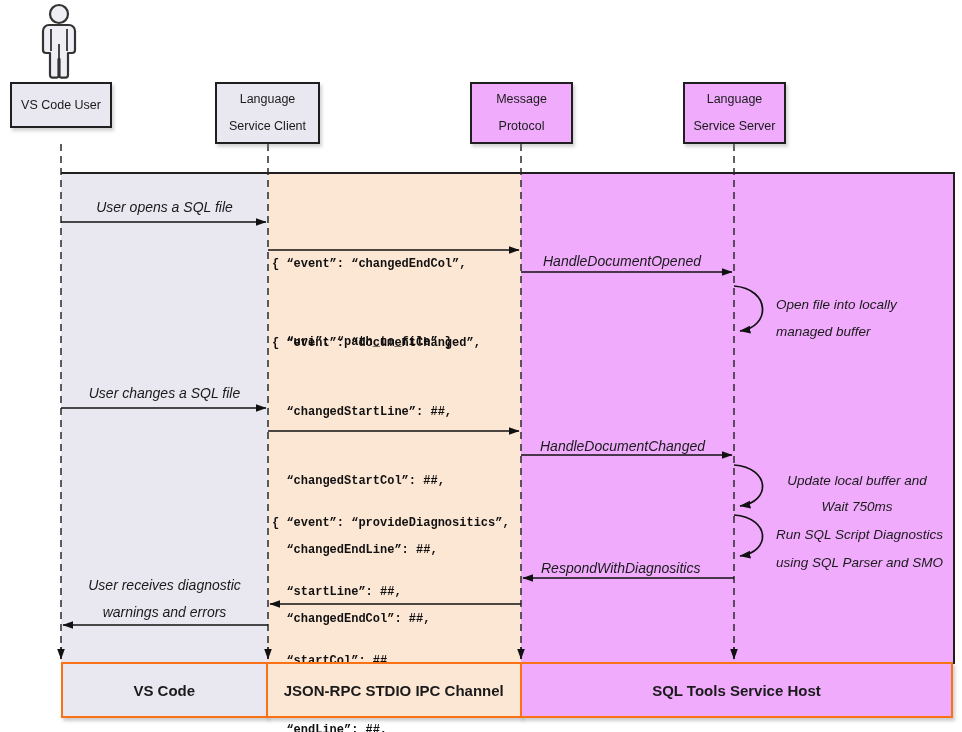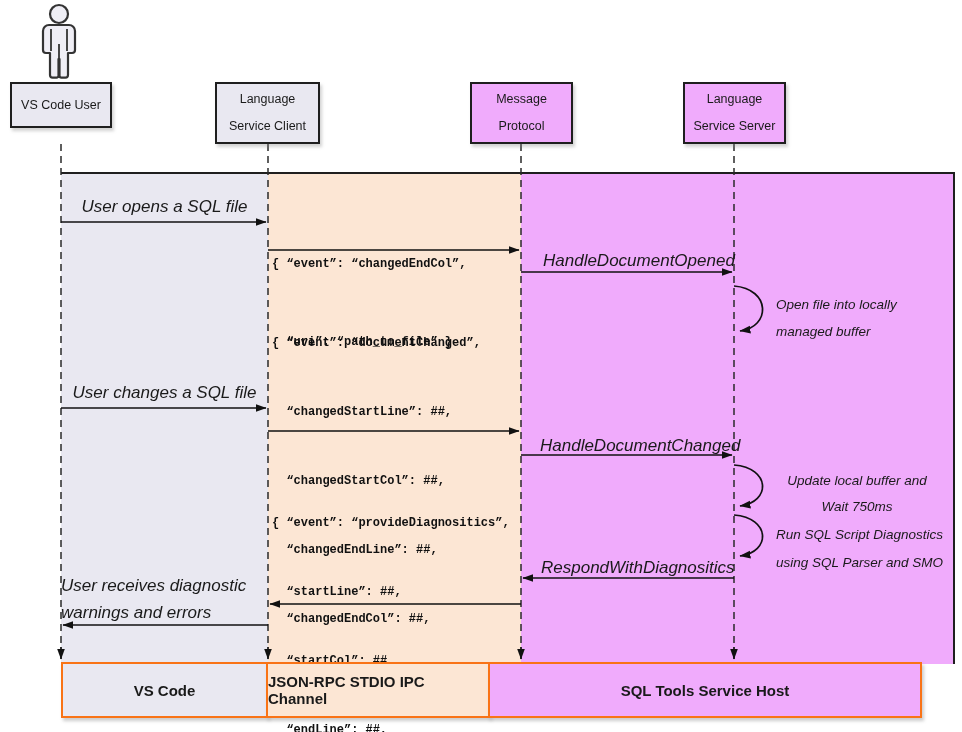--- a/index.html
+++ b/index.html
@@ -30,21 +30,21 @@
   }
   .lane{
     box-sizing:border-box;border:2px solid #f97316;
     display:flex;align-items:center;justify-content:center;
     font-size:15px;font-weight:bold;
     box-shadow:2px 3px 3px rgba(130,130,130,.4);
   }
   .lane + .lane{margin-left:-2px;}
   
   .lbl{
-    position:absolute;font-style:italic;font-size:17px;line-height:18px;white-space:nowrap;
+    position:absolute;font-style:italic;font-size:14px;line-height:18px;white-space:nowrap;
   }
   .lbl.two{line-height:27px;white-space:normal;}
   .code{
     position:absolute;font-family:"Liberation Mono",monospace;font-size:12px;font-weight:bold;
     line-height:23px;white-space:pre;color:#111;
   }
   .code.wide{line-height:26px;}
   .ann{
     position:absolute;font-style:italic;font-size:13.5px;line-height:27px;white-space:nowrap;
   }
@@ -121,21 +121,21 @@
   <div class="tbox fill-green" style="left:683px;top:82px;width:103px;height:62px">
     <span>Language</span>
     <span>Service Server</span>
   </div>
 
   <div class="lbl" style="left:61px;top:198px;width:207px;text-align:center">User opens a SQL file</div>
   <div class="lbl" style="left:543px;top:252px">HandleDocumentOpened</div>
   <div class="lbl" style="left:61px;top:384px;width:207px;text-align:center">User changes a SQL file</div>
   <div class="lbl" style="left:540px;top:437px">HandleDocumentChanged</div>
   <div class="lbl" style="left:541px;top:559px">RespondWithDiagnositics</div>
-  <div class="lbl two" style="left:61px;top:572px;width:207px;">
+  <div class="lbl two" style="left:61px;top:572px;width:207px;text-align:center">
     <div>User receives diagnostic</div>
     <div>warnings and errors</div>
   </div>
 
   <div class="ann" style="left:776px;top:291px">
     <div>Open file into locally</div>
     <div>managed buffer</div>
   </div>
   <div class="ann" style="left:776px;top:468px;width:162px;text-align:center;line-height:26px">
     <div>Update local buffer and</div>
@@ -164,21 +164,21 @@
     <div>  “startCol”: ##,</div>
     <div>  “endLine”: ##,</div>
     
     
   </div>
 
   <div class="lanes">
     <div class="lane fill-lav" style="width:207px">
       <span>VS Code</span>
     </div>
-    <div class="lane fill-peach" style="width:224px">
+    <div class="lane fill-peach" style="width:257px">
       <span>JSON-RPC STDIO IPC Channel</span>
     </div>
     <div class="lane fill-green" style="width:434px">
       <span>SQL Tools Service Host</span>
     </div>
   </div>
 
 </div>
 
 </body></html>

